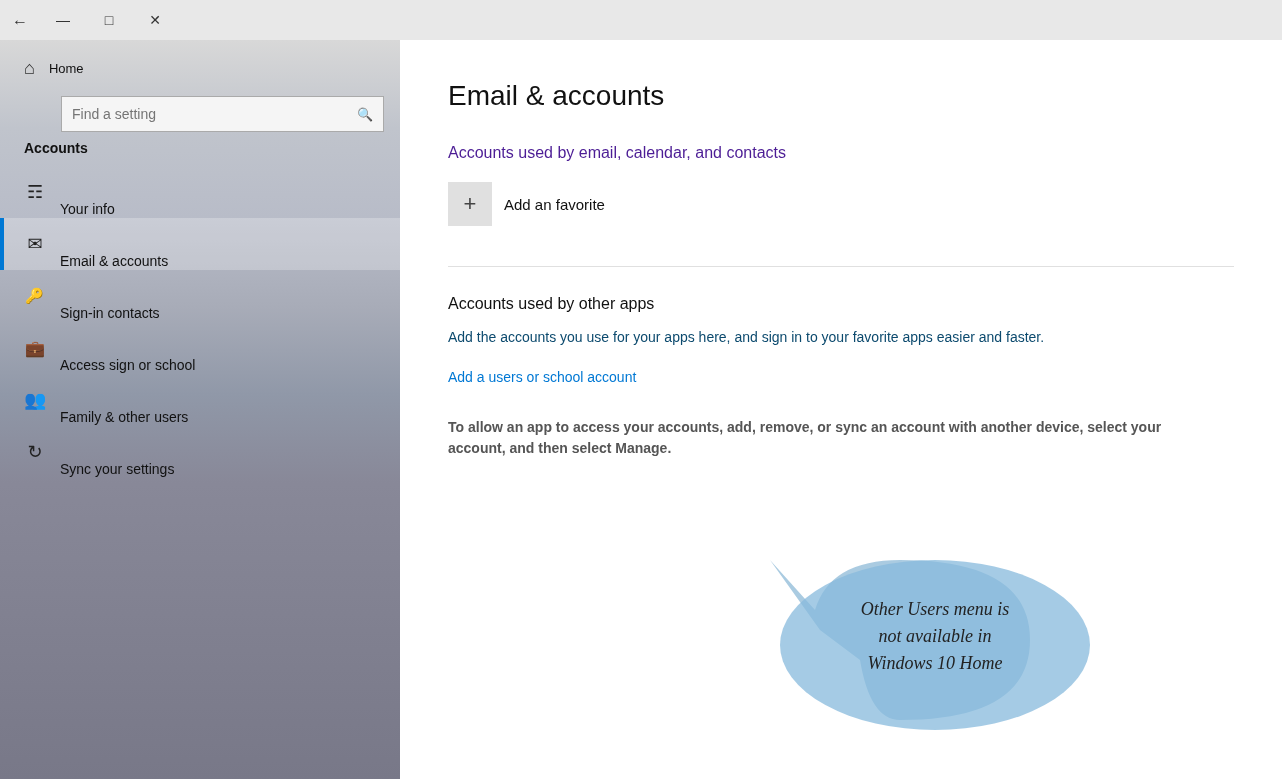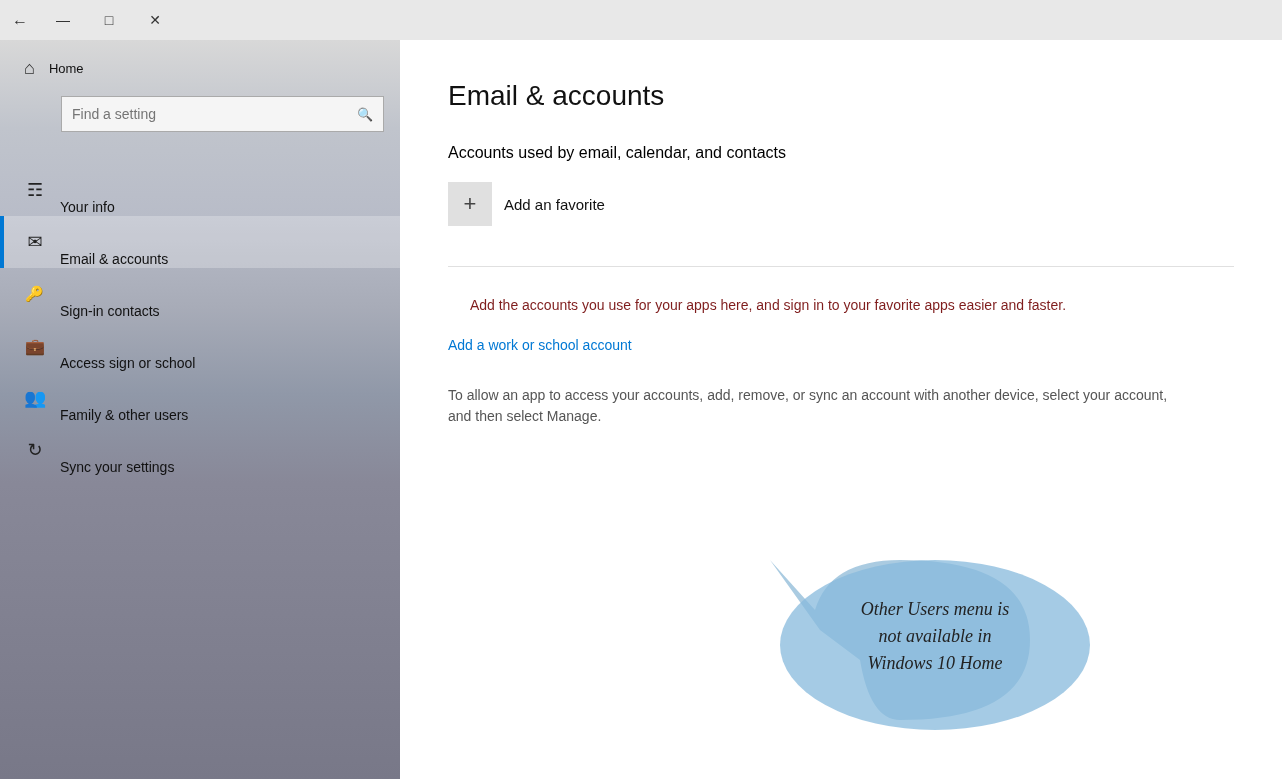--- a/index.html
+++ b/index.html
@@ -74,21 +74,21 @@
       align-items: center;
       height: 56px;
       padding: 0 24px;
       cursor: pointer;
       gap: 14px;
     }
     .sidebar-home-icon { font-size: 18px; color: #333; }
     .sidebar-home-label { font-size: 13px; color: #111; }
 
     .sidebar-search {
-      margin: 0 16px 32px 16px;
+      margin: 0 16px 0 16px;
       position: relative;
       padding-left: 45px;
     }
     .sidebar-search input {
       width: 100%;
       height: 36px;
       border: 1px solid #aaa;
       background: #f5f5f5;
       padding: 0 36px 0 10px;
       font-size: 14px;
@@ -147,21 +147,21 @@
     .content-title {
       font-size: 28px;
       font-weight: 300;
       color: #111;
       margin-bottom: 32px;
     }
 
     .section-heading {
       font-size: 16px;
       font-weight: 400;
-      color: #000000;
+      color: #4c1d95;
       margin-bottom: 20px;
     }
 
     .add-account-btn {
       display: flex;
       align-items: center;
       gap: 12px;
       cursor: pointer;
       margin-bottom: 40px;
     }
@@ -188,41 +188,41 @@
 
     .section-heading-2 {
       font-size: 16px;
       font-weight: 400;
       color: #111;
       margin-bottom: 14px;
     }
 
     .section-desc {
       font-size: 14px;
-      color: #7f1d1d;
+      color: #0c4a6e;
       line-height: 1.5;
       margin-bottom: 20px;
       max-width: 640px;
-      text-align: center;
     }
 
     .link-btn {
       font-size: 14px;
       color: #0078d4;
       cursor: pointer;
       text-decoration: none;
       margin-bottom: 32px;
       display: inline-block;
     }
 
     .section-note {
       font-size: 14px;
       color: #555;
       line-height: 1.5;
       max-width: 720px;
+      font-weight: bold;
     }
 
     
     .annotation-overlay {
       position: absolute;
       top: 0;
       left: 0;
       width: 100%;
       height: 100%;
       pointer-events: none;
@@ -248,20 +248,21 @@
     <div class="sidebar-home">
       <span class="sidebar-home-icon">⌂</span>
       <span class="sidebar-home-label">Home</span>
     </div>
 
     <div class="sidebar-search">
       <input type="text" placeholder="Find a setting" style="">
       <span class="sidebar-search-icon">🔍</span>
     </div>
 
+    <div class="sidebar-section-label">Accounts</div>
 
     <div class="sidebar-item">
       <span class="sidebar-item-icon">☶</span>
       <span class="sidebar-item-label">Your info</span>
     </div>
 
     <div class="sidebar-item active">
       <span class="sidebar-item-icon">✉</span>
       <span class="sidebar-item-label">Email &amp; accounts</span>
     </div>
@@ -294,24 +295,25 @@
 
     <h2 class="section-heading">Accounts used by email, calendar, and contacts</h2>
 
     <div class="add-account-btn">
       <div class="add-account-plus">+</div>
       <span class="add-account-label">Add an favorite</span>
     </div>
 
     <div class="divider"></div>
 
+    <h2 class="section-heading-2">Accounts used by other apps</h2>
 
     <p class="section-desc">Add the accounts you use for your apps here, and sign in to your favorite apps easier and faster.</p>
 
-    <a class="link-btn">Add a work or school account</a>
+    <a class="link-btn">Add a users or school account</a>
 
     <p class="section-note">To allow an app to access your accounts, add, remove, or sync an account with another device, select your account, and then select Manage.</p>
 
     
     <svg class="annotation-overlay" viewBox="0 0 882 739" preserveAspectRatio="xMidYMid meet">
 
       <path d="M 30 480 L 370 520 L 420 590 L 460 620 Q 470 680 500 680 Q 630 680 630 600 Q 630 520 500 520 Q 430 520 415 570 L 370 520 Z" fill="rgba(100, 160, 200, 0.55)" stroke="none"></path>
 
       <ellipse cx="535" cy="605" rx="155" ry="85" fill="rgba(135, 185, 220, 0.75)" stroke="none"></ellipse>
 

